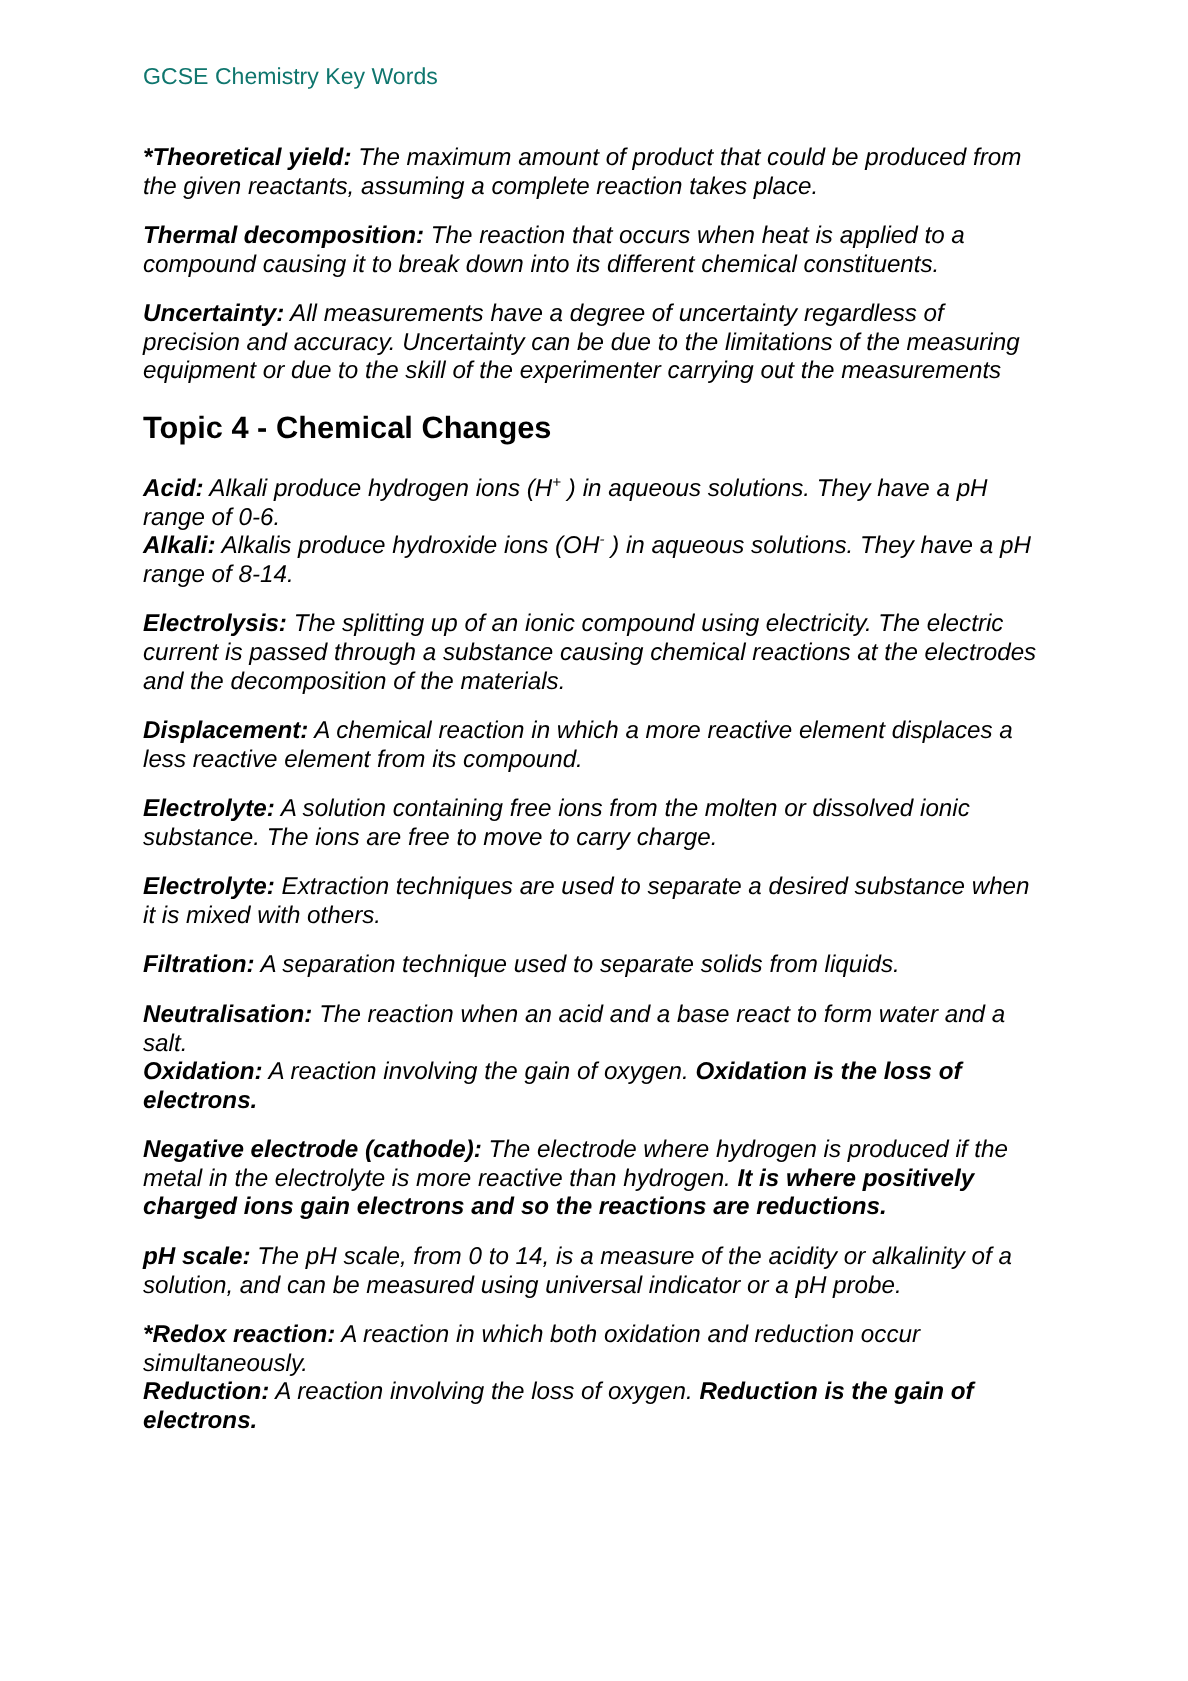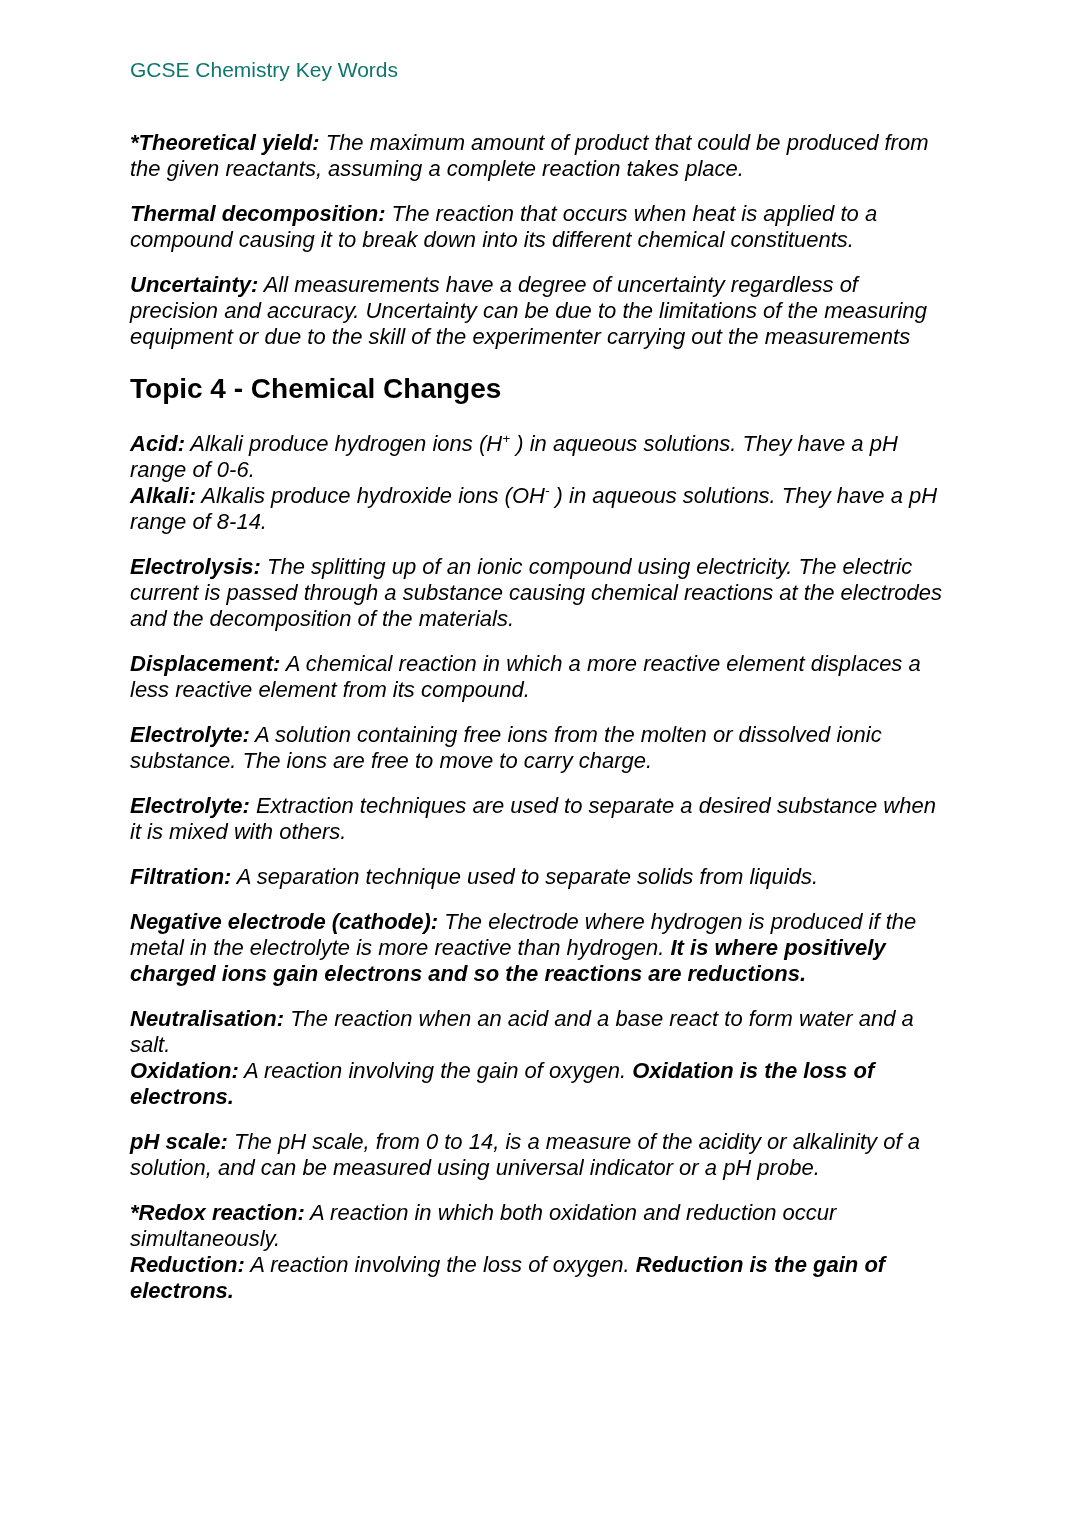--- a/index.html
+++ b/index.html
@@ -57,18 +57,18 @@
       <p class="def"><b>*Theoretical yield:</b><span> The maximum amount of product that could be produced from the given reactants, assuming a complete reaction takes place.</span></p>
       <p class="def"><b>Thermal decomposition:</b><span> The reaction that occurs when heat is applied to a compound causing it to break down into its different chemical constituents.</span></p>
       <p class="def"><b>Uncertainty:</b><span> All measurements have a degree of uncertainty regardless of precision and accuracy. Uncertainty can be due to the limitations of the measuring equipment or due to the skill of the experimenter carrying out the measurements</span></p>
       <h1 class="topic">Topic 4 - Chemical Changes</h1>
       <p class="def"><b>Acid:</b><span> Alkali produce hydrogen ions (H</span><sup>+</sup><span> ) in aqueous solutions. They have a pH range of 0-6.</span><br><b>Alkali:</b><span> Alkalis produce hydroxide ions (OH</span><sup>-</sup><span> ) in aqueous solutions. They have a pH range of 8-14.</span></p>
       <p class="def"><b>Electrolysis:</b><span> The splitting up of an ionic compound using electricity. The electric current is passed through a substance causing chemical reactions at the electrodes and the decomposition of the materials.</span></p>
       <p class="def"><b>Displacement:</b><span> A chemical reaction in which a more reactive element displaces a less reactive element from its compound.</span></p>
       <p class="def"><b>Electrolyte:</b><span> A solution containing free ions from the molten or dissolved ionic substance. The ions are free to move to carry charge.</span></p>
       <p class="def"><b>Electrolyte:</b><span> Extraction techniques are used to separate a desired substance when it is mixed with others.</span></p>
       <p class="def"><b>Filtration:</b><span> A separation technique used to separate solids from liquids.</span></p>
+      <p class="def"><b>Neutralisation:</b><span> The reaction when an acid and a base react to form water and a salt.</span><br><b>Oxidation:</b><span> A reaction involving the gain of oxygen. </span><b>Oxidation is the loss of electrons.</b></p>
       <p class="def"><b>Negative electrode (cathode):</b><span> The electrode where hydrogen is produced if the metal in the electrolyte is more reactive than hydrogen. </span><b>It is where positively charged ions gain electrons and so the reactions are reductions.</b></p>
-      <p class="def"><b>Neutralisation:</b><span> The reaction when an acid and a base react to form water and a salt.</span><br><b>Oxidation:</b><span> A reaction involving the gain of oxygen. </span><b>Oxidation is the loss of electrons.</b></p>
       <p class="def"><b>pH scale:</b><span> The pH scale, from 0 to 14, is a measure of the acidity or alkalinity of a solution, and can be measured using universal indicator or a pH probe.</span></p>
       <p class="def"><b>*Redox reaction:</b><span> A reaction in which both oxidation and reduction occur simultaneously.</span><br><b>Reduction:</b><span> A reaction involving the loss of oxygen. </span><b>Reduction is the gain of electrons.</b></p>
     </div>
 </div>
 
 </body></html>

